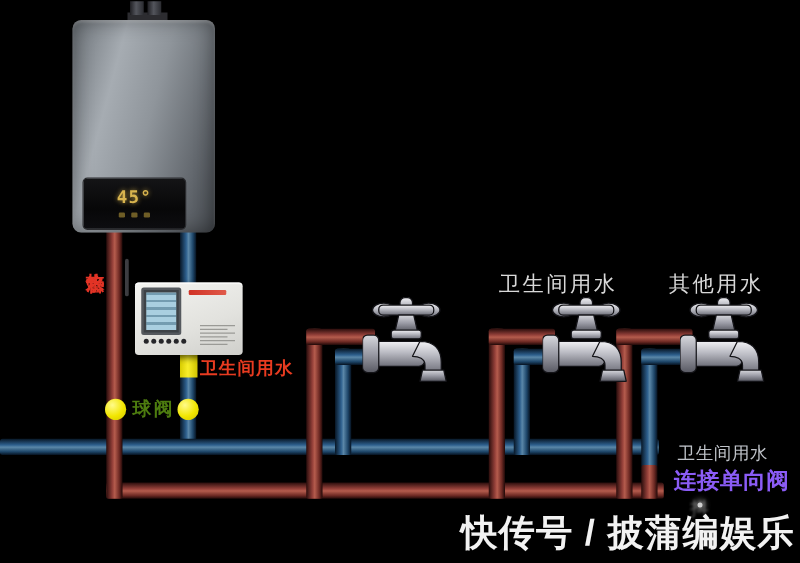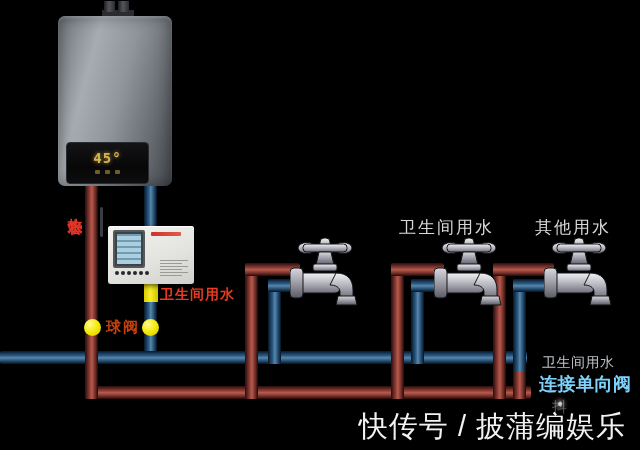--- a/index.html
+++ b/index.html
@@ -54,27 +54,27 @@
   .fineprint i:nth-child(2n){width:80%;}
 
   
   .faucet{position:absolute;width:70px;height:78px;}
 
   
   .lbl{position:absolute;white-space:nowrap;}
   .lbl-hot{left:65px;top:206px;width:18px;font-size:15px;line-height:15.5px;font-weight:bold;
     color:#e33426;writing-mode:vertical-rl;text-orientation:upright;letter-spacing:1px;}
   .lbl-flow{left:160px;top:286px;font-size:14px;font-weight:bold;color:#e83b20;letter-spacing:1px;}
-  .lbl-ball{left:106px;top:318px;font-size:15px;font-weight:bold;color:#c2410c;letter-spacing:2px;}
+  .lbl-ball{left:106px;top:318px;font-size:15px;font-weight:bold;color:#4d7c0f;letter-spacing:2px;}
   .lbl-coldin{left:6px;top:334px;font-size:15px;font-weight:bold;color:#3f6b99;letter-spacing:.5px;}
   .lbl-faucet{top:216px;font-size:17px;color:#d8d8d8;letter-spacing:2px;}
   .lbl-coldend{left:542px;top:354px;font-size:14px;color:#bfc3c9;letter-spacing:.5px;}
-  .lbl-check{left:539px;top:372px;font-size:18px;font-weight:bold;color:#7dd3fc;letter-spacing:.5px;
+  .lbl-check{left:539px;top:372px;font-size:18px;font-weight:bold;color:#8b5cf6;letter-spacing:.5px;
     text-shadow:0 1px 2px rgba(0,0,0,.8);}
-  .watermark{position:absolute;right:14px;top:407px;font-size:29px;font-weight:normal;color:#f2f2f2;
+  .watermark{position:absolute;right:4px;top:407px;font-size:29px;font-weight:bold;color:#f2f2f2;
     letter-spacing:1px;text-shadow:0 2px 3px rgba(0,0,0,.9);}
   .faintmark{position:absolute;left:552px;top:398px;font-size:15px;color:#9a9a9a;opacity:.5;
     filter:blur(.7px);}
   .glint{position:absolute;left:558px;top:402px;width:4px;height:4px;border-radius:50%;
     background:#fff;box-shadow:0 0 5px 2px rgba(255,255,255,.6);opacity:.8;}
 </style>
 </head>
 <body>
 
 <svg width="0" height="0" style="position:absolute">

